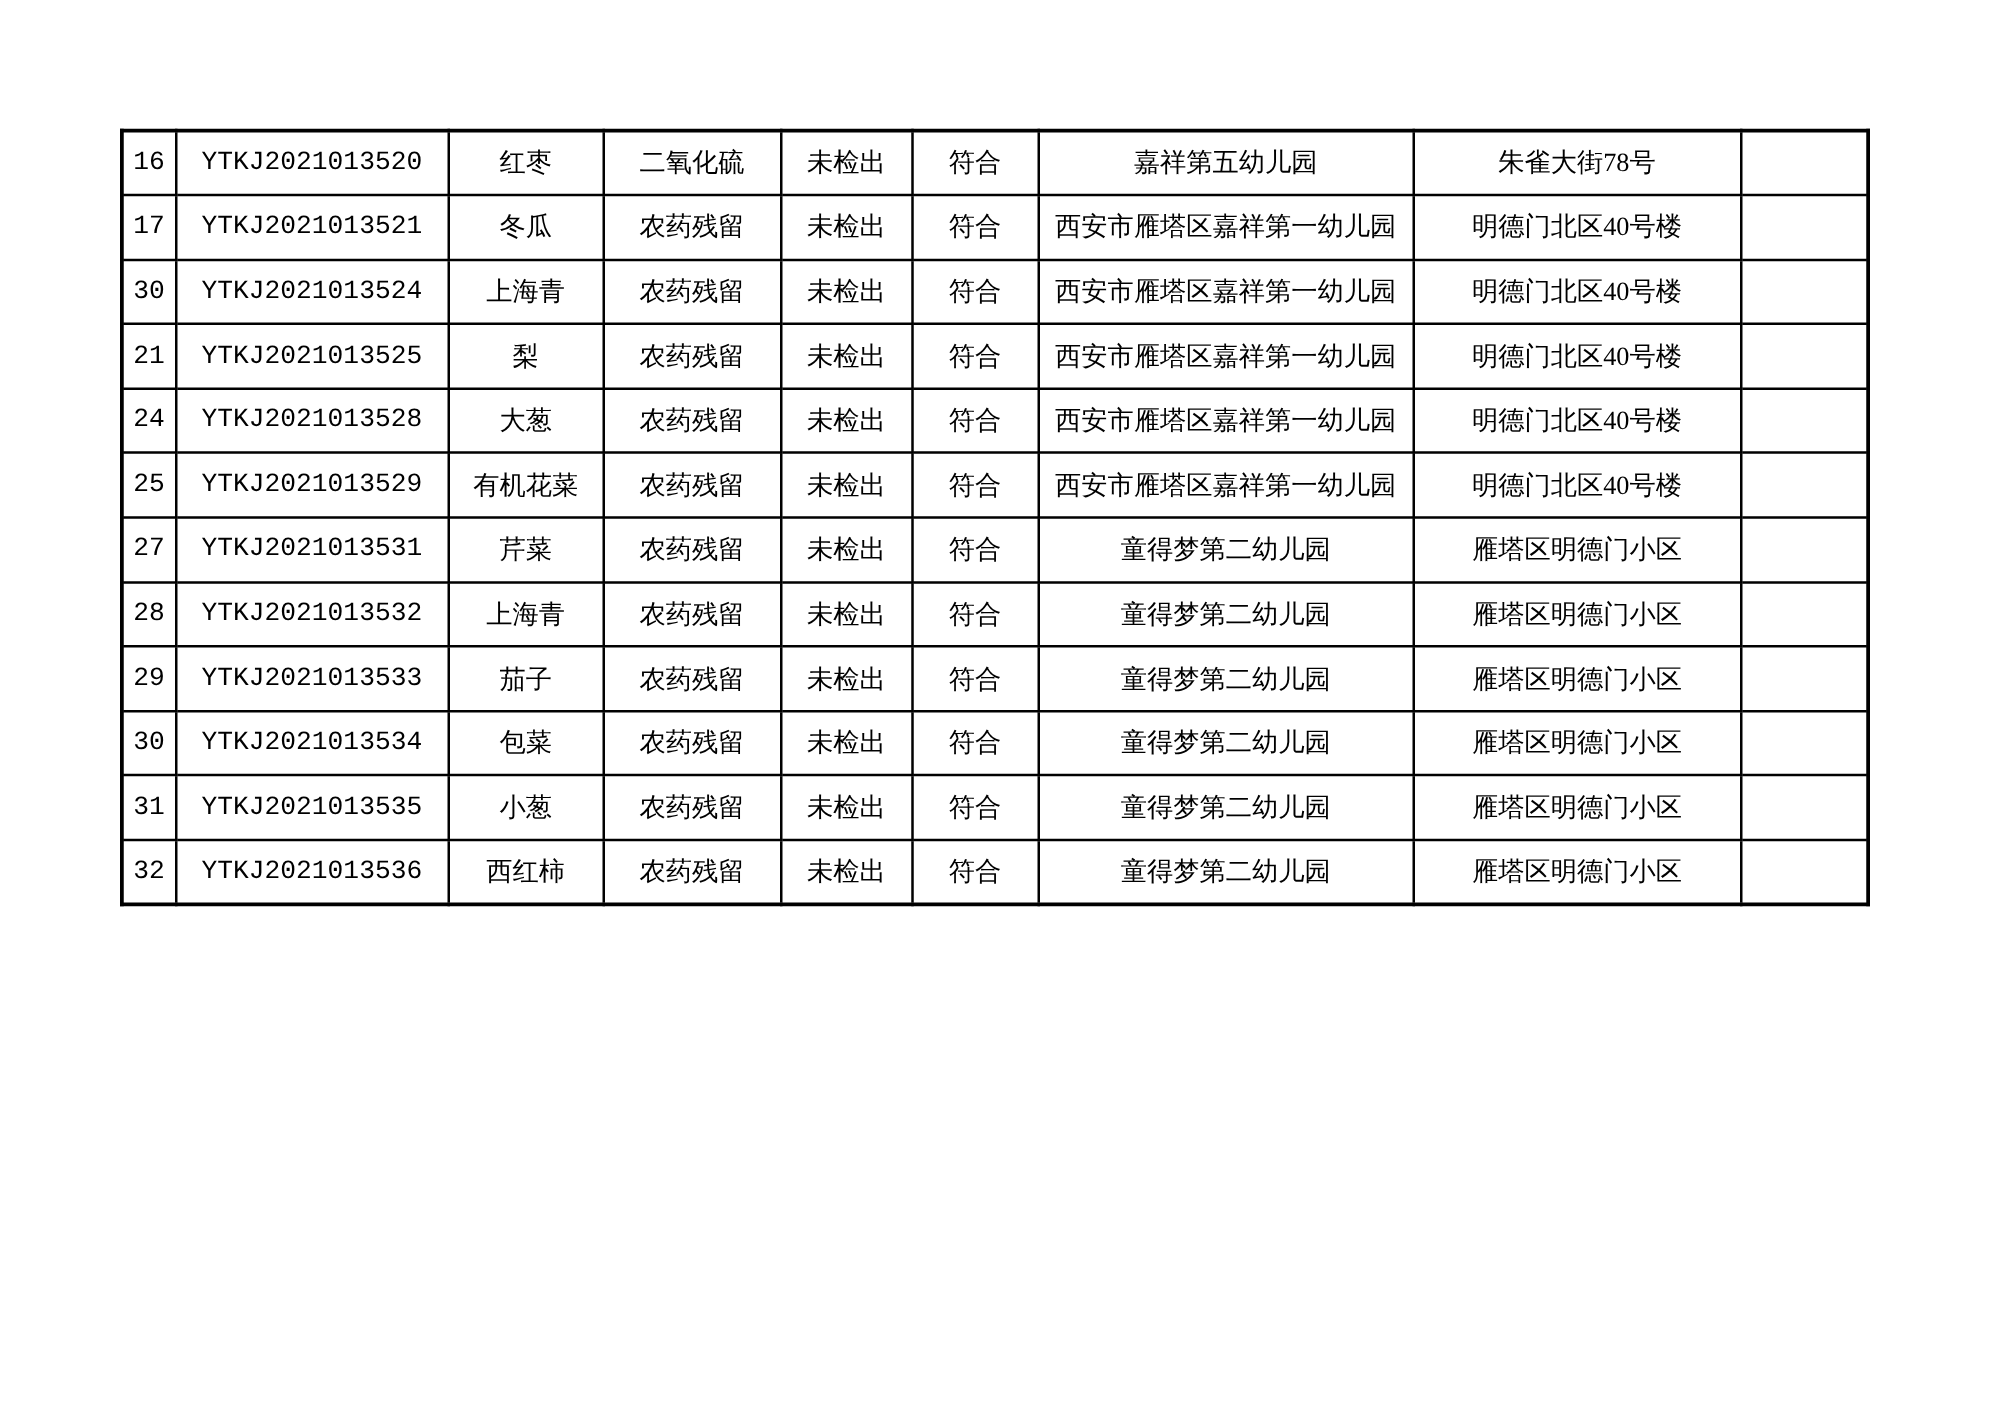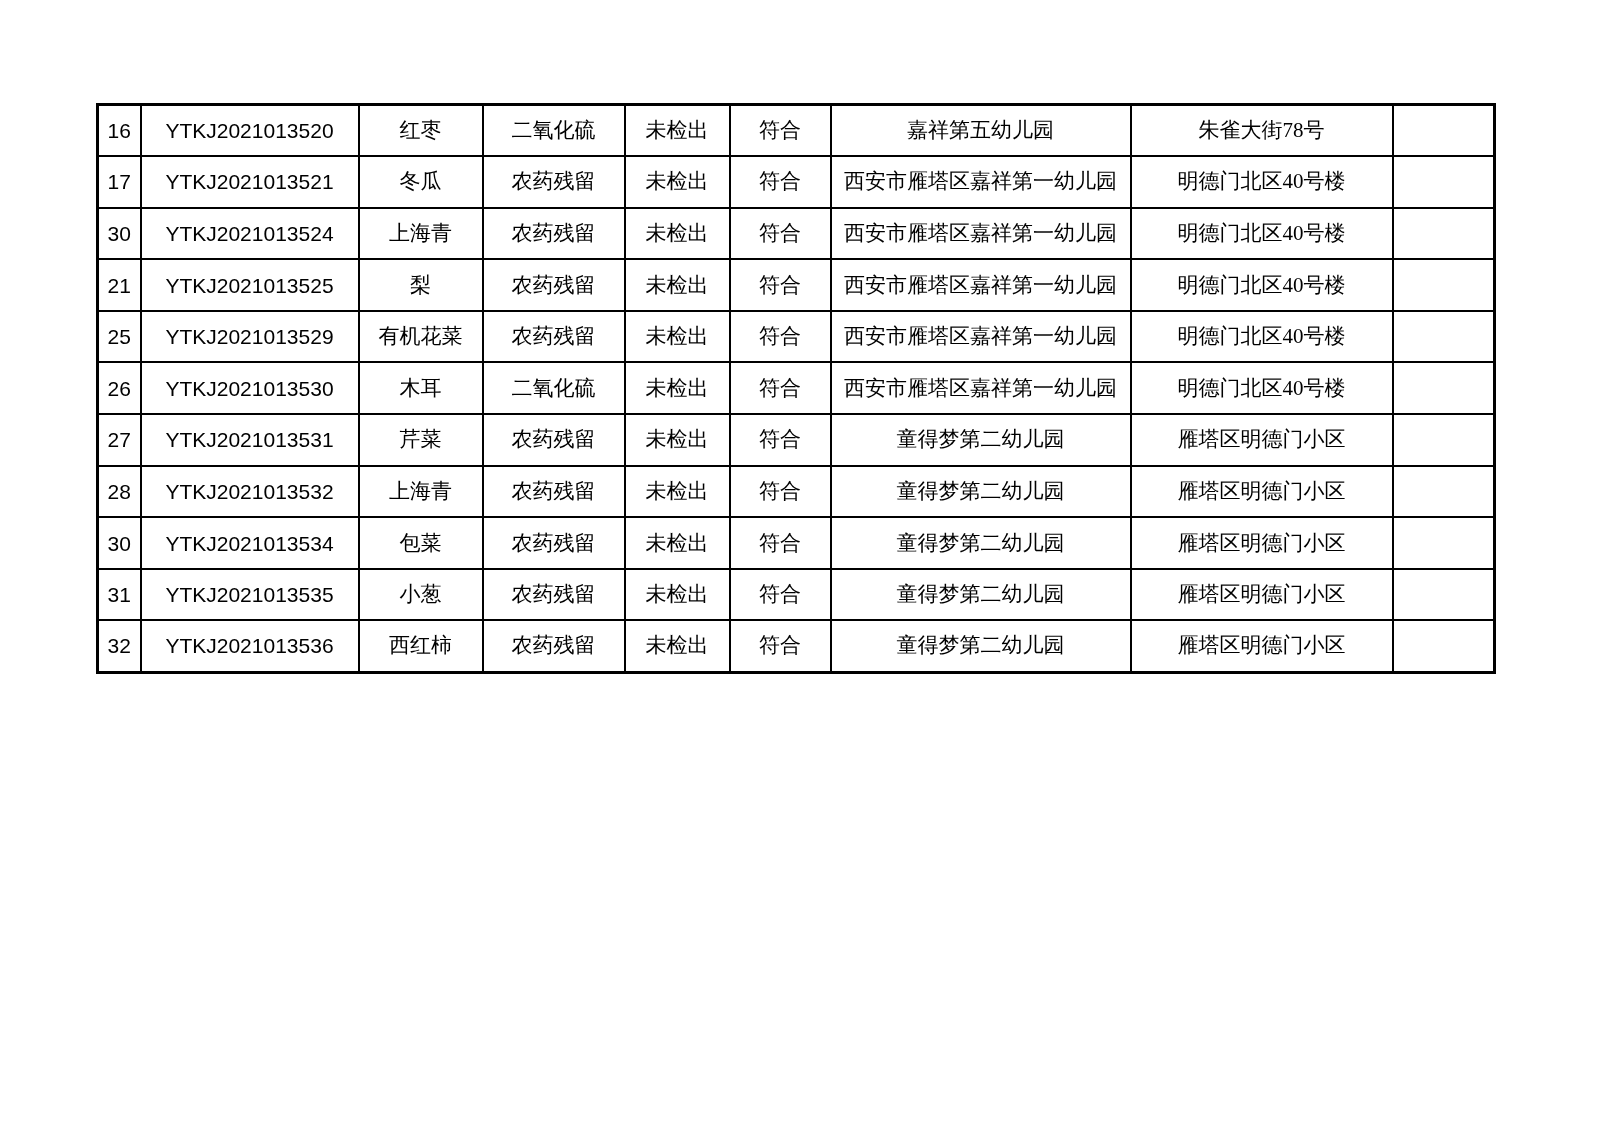--- a/index.html
+++ b/index.html
@@ -31,21 +31,21 @@
     border: 2px solid #000000;
     text-align: center;
     vertical-align: middle;
     font-size: 21px;
     line-height: 1;
     padding: 0 2px;
     overflow: hidden;
     white-space: nowrap;
   }
   td.sans {
-    font-family: Liberation Sans, sans-serif;
+    font-family: Liberation Mono, monospace;
     font-size: 22px;
   }
 </style>
 </head>
 <body>
 
 <div class="page">
   <table class="results">
     <colgroup>
       <col style="width:43px">
@@ -97,35 +97,35 @@
           <td class="sans">YTKJ2021013525</td>
           <td>梨</td>
           <td>农药残留</td>
           <td>未检出</td>
           <td>符合</td>
           <td>西安市雁塔区嘉祥第一幼儿园</td>
           <td>明德门北区40号楼</td>
           <td></td>
         </tr>
         <tr>
-          <td class="sans">25</td>
-          <td class="sans">YTKJ2021013529</td>
-          <td>有机花菜</td>
+          <td class="sans">24</td>
+          <td class="sans">YTKJ2021013528</td>
+          <td>大葱</td>
           <td>农药残留</td>
           <td>未检出</td>
           <td>符合</td>
           <td>西安市雁塔区嘉祥第一幼儿园</td>
           <td>明德门北区40号楼</td>
           <td></td>
         </tr>
         <tr>
-          <td class="sans">26</td>
-          <td class="sans">YTKJ2021013530</td>
-          <td>木耳</td>
-          <td>二氧化硫</td>
+          <td class="sans">25</td>
+          <td class="sans">YTKJ2021013529</td>
+          <td>有机花菜</td>
+          <td>农药残留</td>
           <td>未检出</td>
           <td>符合</td>
           <td>西安市雁塔区嘉祥第一幼儿园</td>
           <td>明德门北区40号楼</td>
           <td></td>
         </tr>
         <tr>
           <td class="sans">27</td>
           <td class="sans">YTKJ2021013531</td>
           <td>芹菜</td>
@@ -133,20 +133,31 @@
           <td>未检出</td>
           <td>符合</td>
           <td>童得梦第二幼儿园</td>
           <td>雁塔区明德门小区</td>
           <td></td>
         </tr>
         <tr>
           <td class="sans">28</td>
           <td class="sans">YTKJ2021013532</td>
           <td>上海青</td>
+          <td>农药残留</td>
+          <td>未检出</td>
+          <td>符合</td>
+          <td>童得梦第二幼儿园</td>
+          <td>雁塔区明德门小区</td>
+          <td></td>
+        </tr>
+        <tr>
+          <td class="sans">29</td>
+          <td class="sans">YTKJ2021013533</td>
+          <td>茄子</td>
           <td>农药残留</td>
           <td>未检出</td>
           <td>符合</td>
           <td>童得梦第二幼儿园</td>
           <td>雁塔区明德门小区</td>
           <td></td>
         </tr>
         <tr>
           <td class="sans">30</td>
           <td class="sans">YTKJ2021013534</td>

